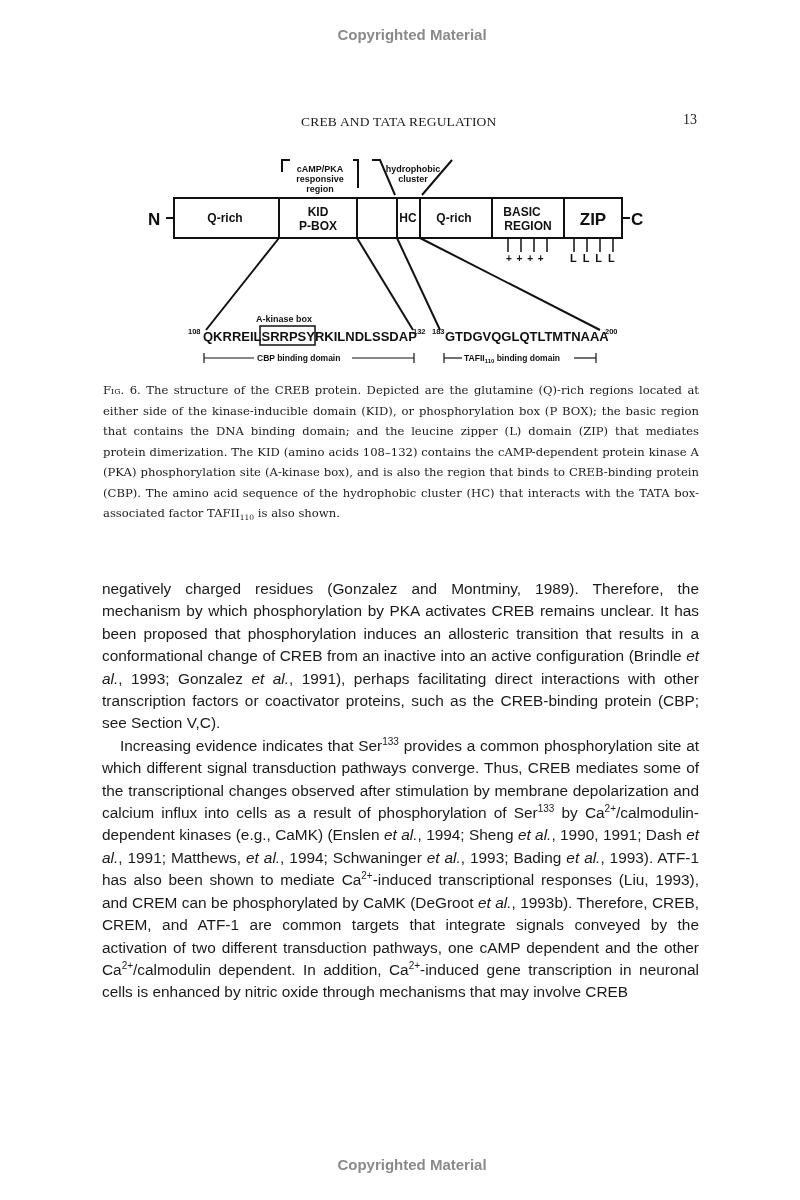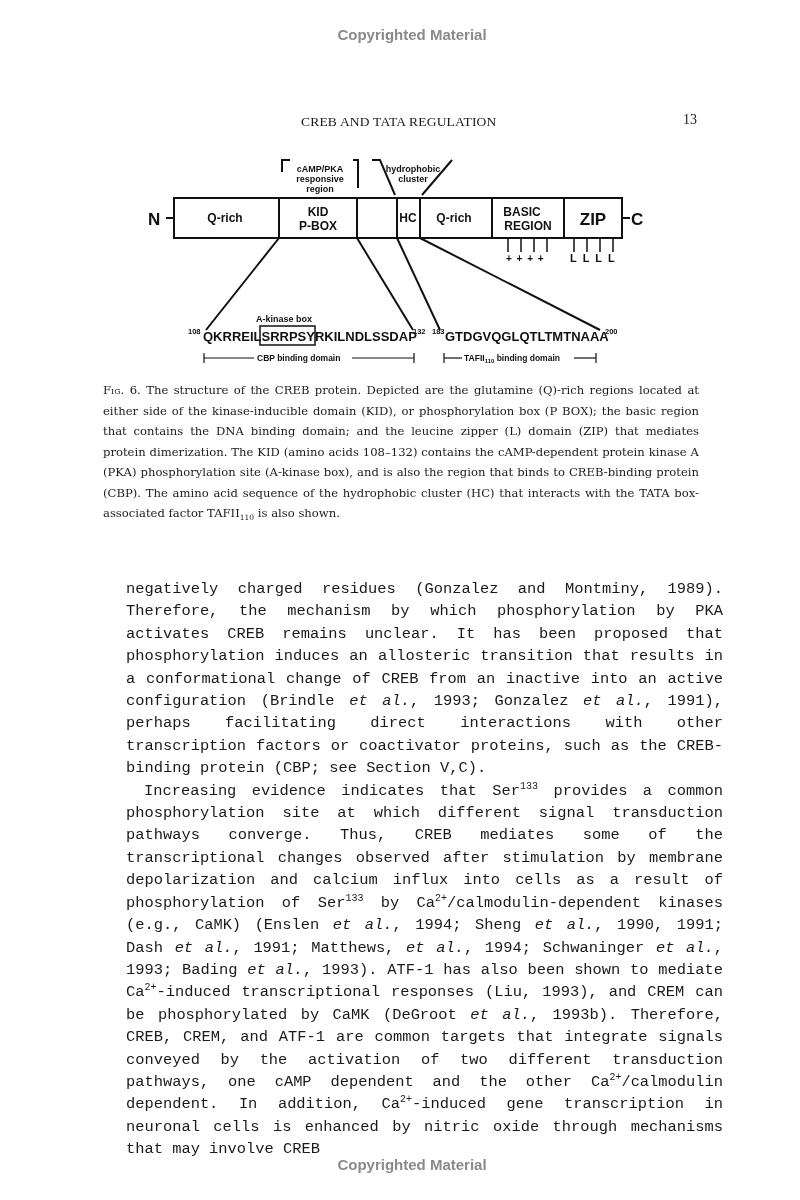--- a/index.html
+++ b/index.html
@@ -6,21 +6,21 @@
   body { width: 800px; height: 1200px; background: #ffffff; position: relative; overflow: hidden; color: #1a1a1a; }
   .copyright { position: absolute; left: 12px; width: 800px; text-align: center; font-family: "Liberation Sans", sans-serif; font-size: 15px; color: #8a8a8a; font-weight: bold; }
   .copyright.top { top: 26px; }
   .copyright.bottom { top: 1156px; }
   .running-head { position: absolute; top: 114px; left: 301px; font-family: "Liberation Serif", serif; font-size: 13.5px; letter-spacing: 0.2px; }
   .page-num { position: absolute; top: 112px; left: 683px; font-family: "Liberation Serif", serif; font-size: 14px; }
   svg#figure { position: absolute; left: 0; top: 0; }
   svg text { font-family: "Liberation Sans", sans-serif; font-weight: bold; fill: #111; }
   .caption { position: absolute; left: 103px; top: 380px; width: 596px; font-family: "DejaVu Serif", serif; font-size: 11.6px; line-height: 20.5px; text-align: justify; }
   .caption .figlabel { font-variant: small-caps; }
-  .body-text { position: absolute; left: 102px; top: 578px; width: 597px; font-family: Liberation Mono, monospace; font-size: 15.4px; line-height: 22.4px; text-align: justify; margin-left: 24px; }
+  .body-text { position: absolute; left: 102px; top: 578px; width: 597px; font-family: Liberation Sans, sans-serif; font-size: 15.4px; line-height: 22.4px; text-align: justify; }
   .body-text p { margin: 0; }
   .body-text p.indent { text-indent: 18px; }
   sup { font-size: 0.65em; line-height: 0; }
   sub { font-size: 0.65em; line-height: 0; }
 </style>
 </head>
 <body>
 
 <div class="copyright top">Copyrighted Material</div>
 <div class="running-head">CREB AND TATA REGULATION</div>

